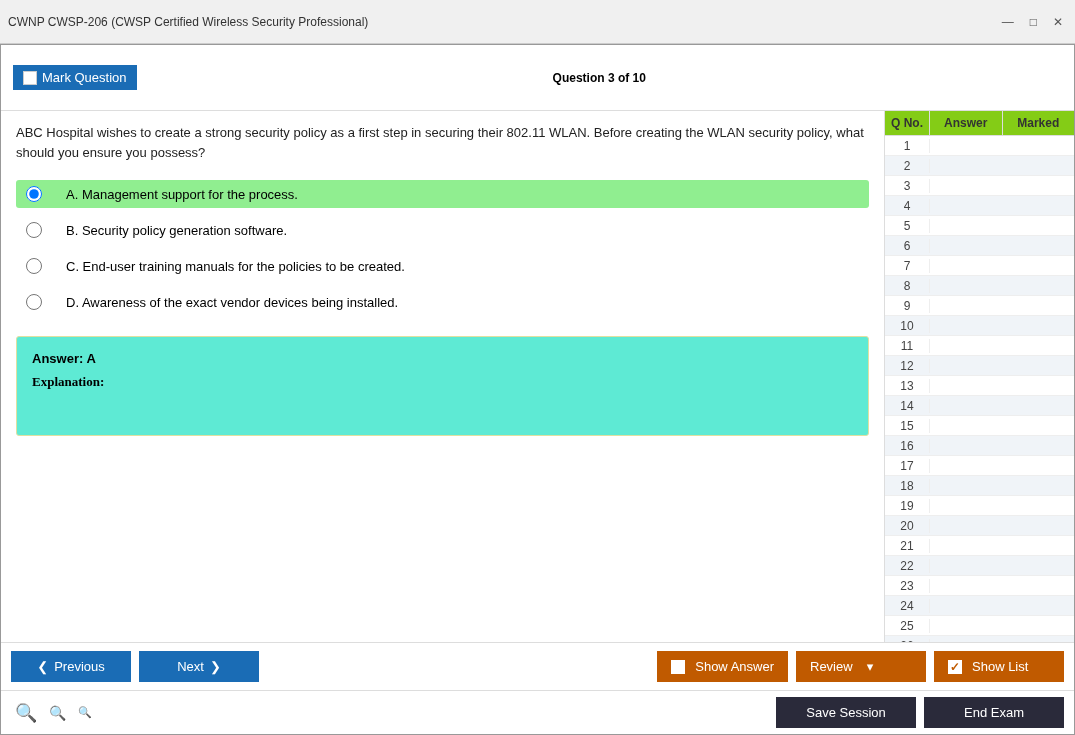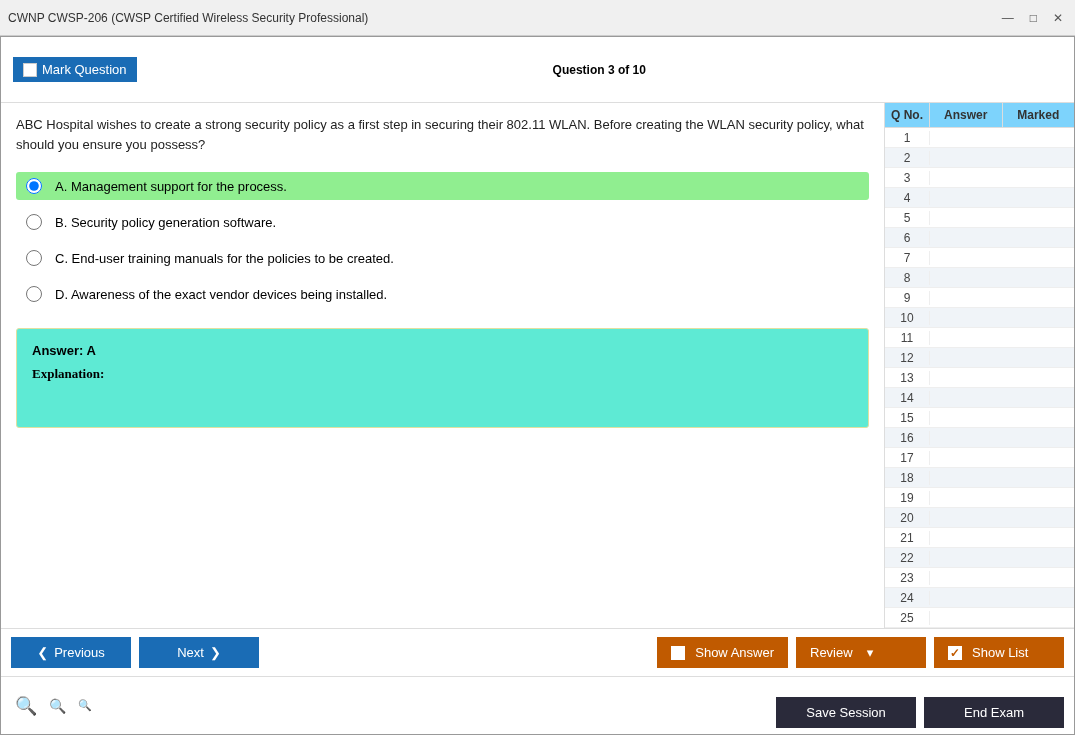--- a/index.html
+++ b/index.html
@@ -15,21 +15,21 @@
     }
 
     
     .title-bar {
       background: #f0f0f0;
       border-bottom: 1px solid #ccc;
       display: flex;
       align-items: center;
       justify-content: space-between;
       padding: 4px 8px;
-      height: 36px;
+      height: 44px;
       flex-shrink: 0;
     }
     .title-bar-title {
       font-size: 12px;
       color: #333;
     }
     .title-bar-controls {
       display: flex;
       gap: 8px;
     }
@@ -111,21 +111,21 @@
 
     .options-list {
       display: flex;
       flex-direction: column;
       gap: 8px;
     }
 
     .option-item {
       display: flex;
       align-items: center;
-      gap: 13px;
+      gap: 24px;
       padding: 6px 10px;
       border-radius: 3px;
       cursor: pointer;
     }
     .option-item.selected {
       background: #90ee90;
     }
     .option-item input[type="radio"] {
       cursor: pointer;
       width: 16px;
@@ -159,21 +159,21 @@
     .sidebar {
       width: 190px;
       border-left: 1px solid #ddd;
       display: flex;
       flex-direction: column;
       overflow: hidden;
       flex-shrink: 0;
     }
     .sidebar-header {
       display: flex;
-      background: #7dd3fc;
+      background: #84cc16;
       border-bottom: 1px solid #ddd;
       font-size: 12px;
       font-weight: bold;
       color: #333;
     }
     .sidebar-header-col {
       padding: 5px 6px;
       flex: 1;
       text-align: center;
     }
@@ -555,19 +555,19 @@
       <span>Show List</span>
     </button>
   </div>
 
   <div class="bottom-toolbar2">
     <div class="zoom-controls">
       <button class="zoom-btn" style="font-size:18px;">🔍</button>
       <button class="zoom-btn" style="font-size:14px;">🔍</button>
       <button class="zoom-btn" style="font-size:11px;">🔍</button>
     </div>
-    <div style="display:flex; gap:8px;margin-top:14px;">
+    <div style="display:flex; gap:8px;">
       <button class="btn-dark">Save Session</button>
       <button class="btn-dark">End Exam</button>
     </div>
   </div>
 
 </div>
 
 </body></html>

